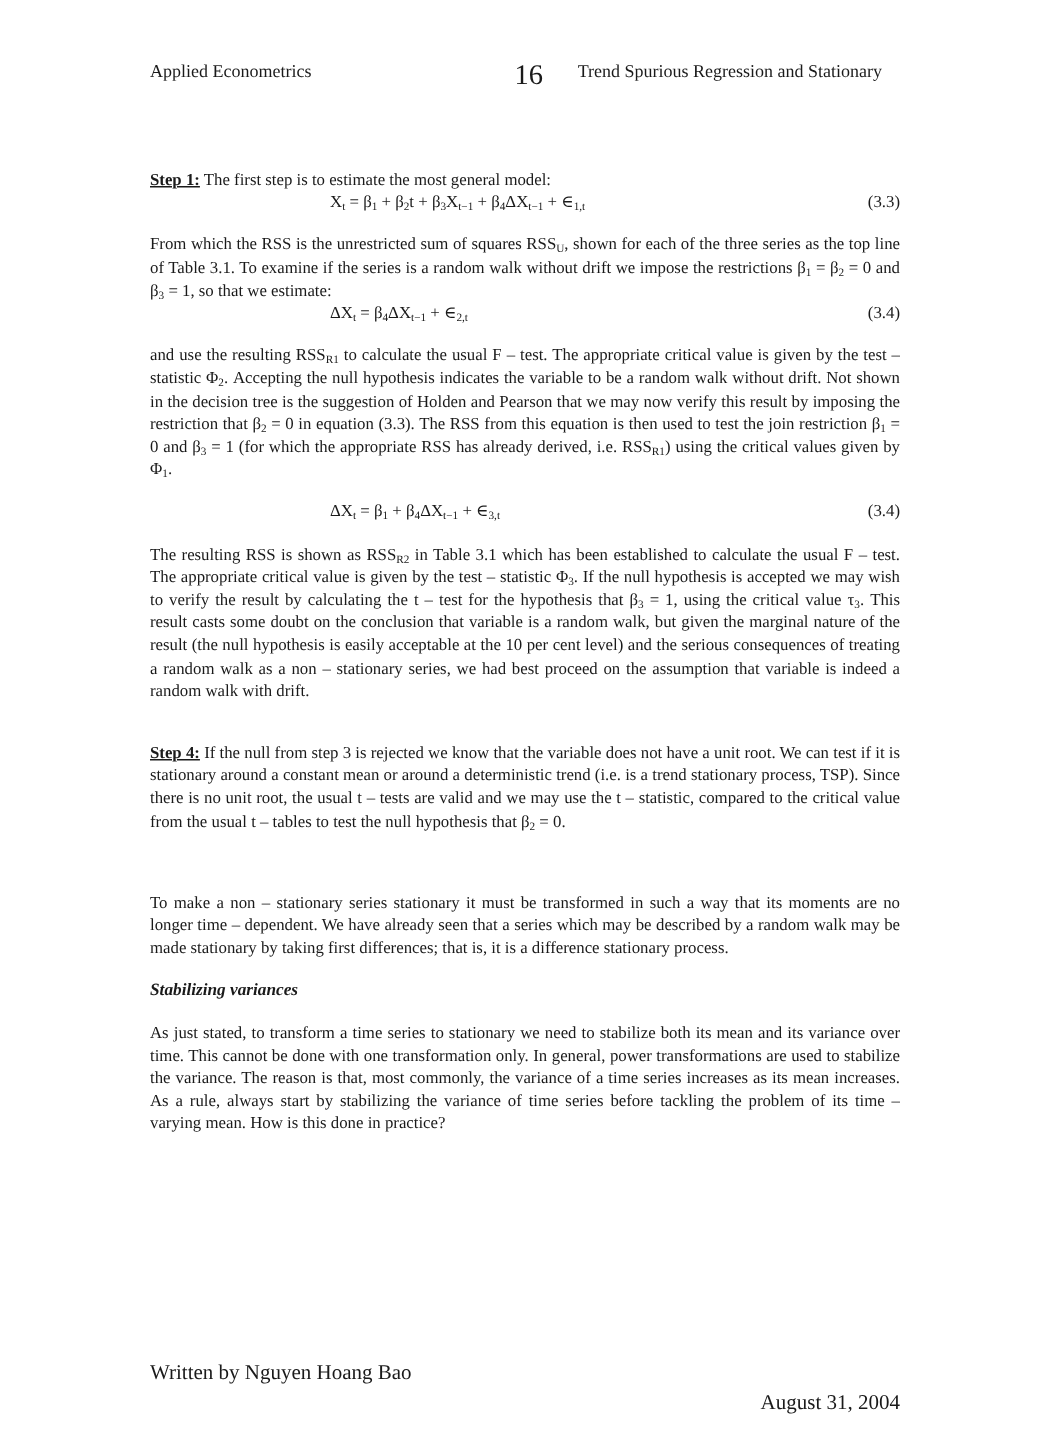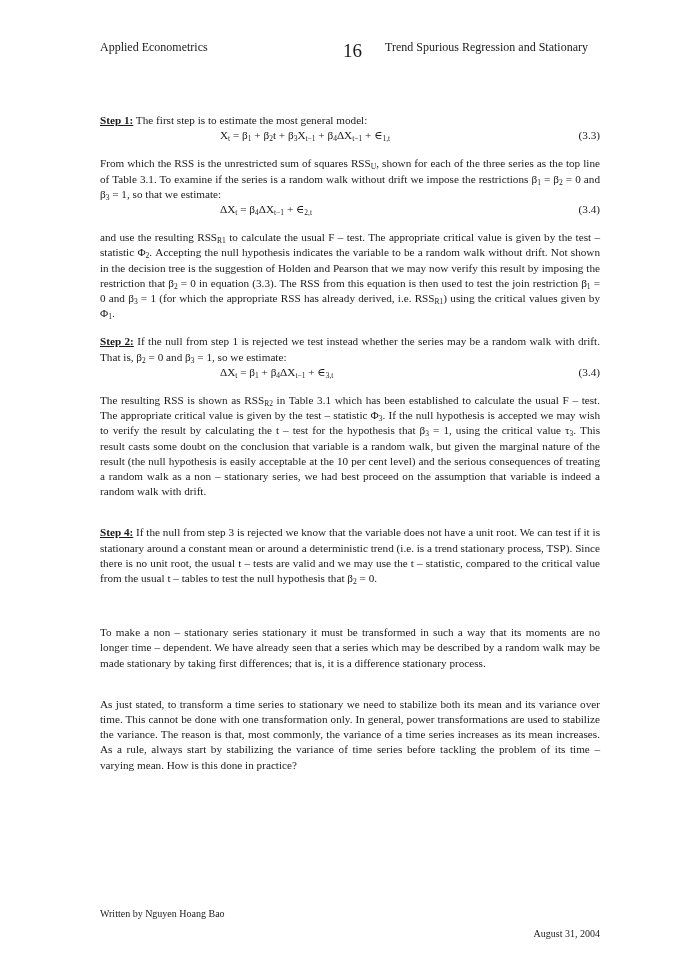--- a/index.html
+++ b/index.html
@@ -2,21 +2,21 @@
 <html><head>
 <meta charset="utf-8">
 <style>
   html, body { margin:0; padding:0; background:#ffffff; }
   body { width:700px; height:960px; position:relative; overflow:hidden;
          font-family:"Liberation Serif","DejaVu Serif",serif; color:#1a1a1a; }
   .hdr { position:absolute; top:40px; font-size:12px; }
   .hdr-left { left:100px; }
   .hdr-center { left:343px; top:40px; font-size:19px; }
   .hdr-right { right:112px; }
-  .ftr { position:absolute; top:908px; font-size:10px; }
+  .ftr { position:absolute; top:908px; font-size:14px; }
   .ftr-left { left:100px; }
   .ftr-right { right:100px;margin-top:20px; }
   .content { position:absolute; left:100px; top:113px; width:500px; font-size:11.2px; line-height:15.2px; }
   p { margin:0; text-align:justify; }
   .gap { height:13px; }
   .step { font-weight:bold; text-decoration:underline; }
   .eq { position:relative; height:15.2px; }
   .eq .formula { position:absolute; left:95px;margin-left:25px; }
   .eq .num { position:absolute; right:0; }
   sub { font-size:7.5px; vertical-align:-2px; line-height:0; }
@@ -40,36 +40,36 @@
   <div class="gap"></div>
   <p><span>From which the RSS is the unrestricted sum of squares RSS</span><sub>U</sub><span>, shown for each of the three series as the top line of Table 3.1. To examine if the series is a random walk without drift we impose the restrictions β</span><sub>1</sub><span> = β</span><sub>2</sub><span> = 0 and β</span><sub>3</sub><span> = 1, so that we estimate:</span></p>
   <div class="eq">
     <span class="formula"><span>ΔX</span><sub>t</sub><span> = </span><span>β</span><sub>4</sub><span>ΔX</span><sub>t−1</sub><span> + ∈</span><sub>2,t</sub></span>
     <span class="num">(3.4)</span>
   </div>
   <div class="gap"></div>
   <p><span>and use the resulting RSS</span><sub>R1</sub><span> to calculate the usual F – test. The appropriate critical value is given by the test – statistic Φ</span><sub>2</sub><span>. Accepting the null hypothesis indicates the variable to be a random walk without drift. Not shown in the decision tree is the suggestion of Holden and Pearson that we may now verify this result by imposing the restriction that β</span><sub>2</sub><span> = 0 in equation (3.3). The RSS from this equation is then used to test the join restriction β</span><sub>1</sub><span> = 0 and β</span><sub>3</sub><span> = 1 (for which the appropriate RSS has already derived, i.e. RSS</span><sub>R1</sub><span>) using the critical values given by Φ</span><sub>1</sub><span>.</span></p>
   <div class="gap"></div>
 
-  <p><span class="step">Step 2:</span><span> If the null  from step 1 is rejected we test instead whether the series may be a random walk with drift. That is, β</span><sub>2</sub><span> = 0 and β</span><sub>3</sub><span> = 1, so we estimate:</span></p>
   <div class="eq">
     <span class="formula"><span>ΔX</span><sub>t</sub><span> = </span><span>β</span><sub>1</sub><span> + </span><span>β</span><sub>4</sub><span>ΔX</span><sub>t−1</sub><span> + ∈</span><sub>3,t</sub></span>
     <span class="num">(3.4)</span>
   </div>
   <div class="gap"></div>
   <p><span>The resulting RSS is shown as RSS</span><sub>R2</sub><span> in Table 3.1 which has been established to calculate the usual F – test. The appropriate critical value is given by the test – statistic Φ</span><sub>3</sub><span>. If the null hypothesis is accepted we may wish to verify the result by calculating the t – test for the hypothesis that β</span><sub>3</sub><span> = 1, using the critical value τ</span><sub>3</sub><span>. This result casts some doubt on the conclusion that variable is a random walk, but given the marginal nature of the result (the null hypothesis is easily acceptable at the 10 per cent level) and the serious consequences of treating a random walk as a non – stationary series, we had best proceed on the assumption that variable is indeed a random walk with drift.</span></p>
   <div class="gap"></div>
 
   <div class="gap"></div>
 
   <p><span class="step">Step 4:</span><span> If the null  from step 3 is rejected we know that the variable does not have a unit root. We can test if it is stationary around a constant mean or around a deterministic trend (i.e. is a trend stationary process, TSP). Since there is no unit root, the usual t – tests are valid and we may use the t – statistic, compared to the critical value from the usual t – tables to test the null hypothesis that β</span><sub>2</sub><span> = 0.</span></p>
   <div class="gap" style="height:26px"></div>
 
   <div class="gap"></div>
   <p>To make a non – stationary series stationary it must be transformed in such a way that its moments are no longer time – dependent. We have already  seen that a series which may be described by a random walk may be made stationary by taking first differences; that is, it is a difference stationary process.</p>
   <div class="gap"></div>
+  <h3>Stabilizing variances</h3>
   <div class="gap"></div>
   <p>As just stated, to transform a time series to stationary we need to stabilize both its mean and its variance over time. This cannot be done with one transformation only. In general, power transformations are used to stabilize the variance. The reason is that, most commonly, the variance of a time series increases as its mean increases. As a rule, always start by stabilizing the variance of time series before tackling the problem of its time – varying mean. How is this done in practice?</p>
   <div class="gap"></div>
 </div>
 
 <div class="ftr ftr-left">Written by Nguyen Hoang Bao</div>
 <div class="ftr ftr-right">August 31, 2004</div>
 
 </body></html>

